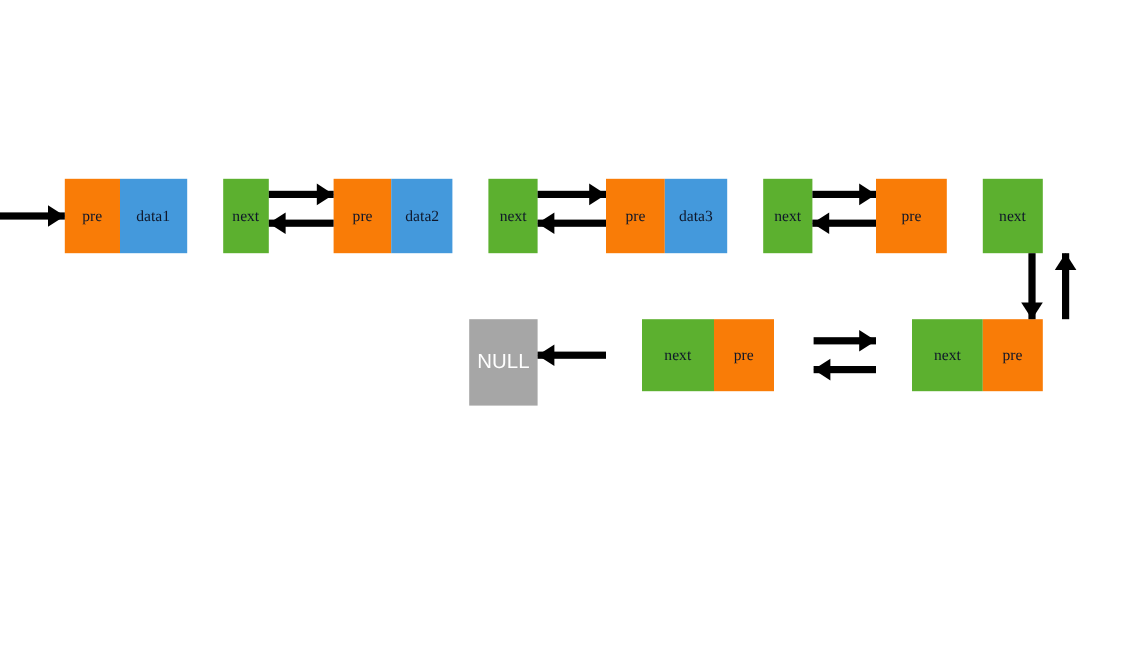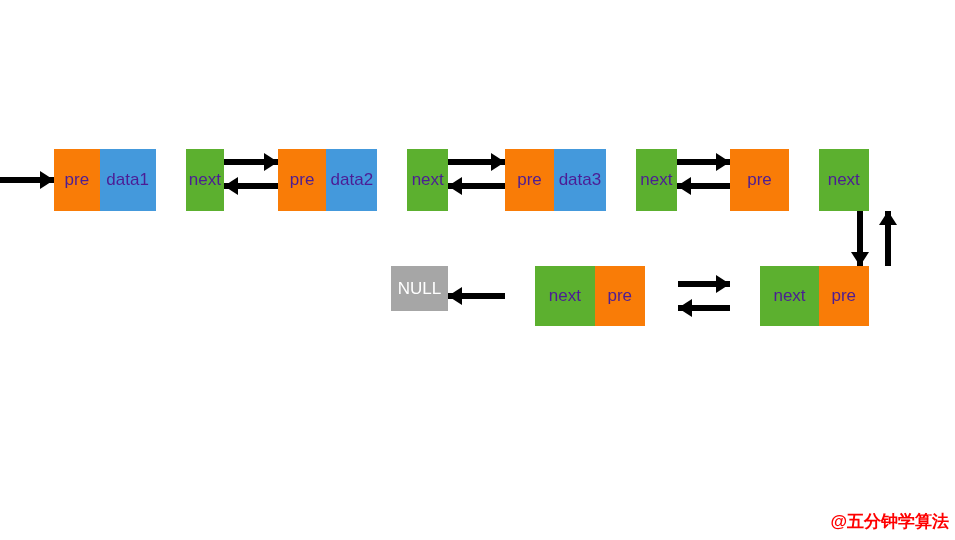--- a/index.html
+++ b/index.html
@@ -43,25 +43,26 @@
   }
   .node {
     position: absolute;
     display: flex;
     flex-direction: row;
   }
   .cell {
     display: flex;
     align-items: center;
     justify-content: center;
-    color: #4c1d95;
-    font-size: 17px;
+    color: #0f172a;
+    font-size: 13px;
     line-height: 20px;
     box-sizing: border-box;
     user-select: none;
+    font-family: Liberation Serif, serif;
   }
   .cell.pre   { background: #f97c07; }
   .cell.data  { background: #4499dc; }
   .cell.next  { background: #5cb02f; margin-left: 30px; }
   .nullbox {
     position: absolute;
     display: flex;
     align-items: center;
     justify-content: center;
     background: #a6a6a6;
@@ -153,21 +154,21 @@
         <div class="cell next" style="width: 49.59px; height: 100%;">next</div>
       </div>
       <div class="node" style="left: 730px; top: 266px; width: 171px; height: 60px;">
         <div class="cell next" style="width: 58.995px; height: 100%;">next</div>
         <div class="cell pre" style="width: 49.59px; height: 100%;">pre</div>
       </div>
       <div class="node" style="left: 505px; top: 266px; width: 173px; height: 60px;">
         <div class="cell next" style="width: 59.685px; height: 100%;">next</div>
         <div class="cell pre" style="width: 50.17px; height: 100%;">pre</div>
       </div>
-      <div class="nullbox" style="left: 391px; top: 266px; width: 57px; height: 45px;">NULL</div>
+      <div class="nullbox" style="left: 391px; top: 266px; width: 57px; height: 72px;">NULL</div>
     </div>
   <div id="arrows-layer">
       <div class="arrow-h right" style="left: 0px; top: 180px; width: 54px;">
         <div class="shaft" style="width: 54px;"></div>
         <div class="head"></div>
       </div>
       <div class="arrow-h right" style="left: 224px; top: 162px; width: 54px;">
         <div class="shaft" style="width: 54px;"></div>
         <div class="head"></div>
       </div>
@@ -206,15 +207,14 @@
       <div class="arrow-h right" style="left: 678px; top: 284px; width: 52px;">
         <div class="shaft" style="width: 52px;"></div>
         <div class="head"></div>
       </div>
       <div class="arrow-h left" style="left: 448px; top: 296px; width: 57px;">
         <div class="shaft" style="width: 57px;"></div>
         <div class="head"></div>
       </div>
     </div>
 
-  <div class="signature">@五分钟学算法</div>
 
 </div>
 
 </body></html>

